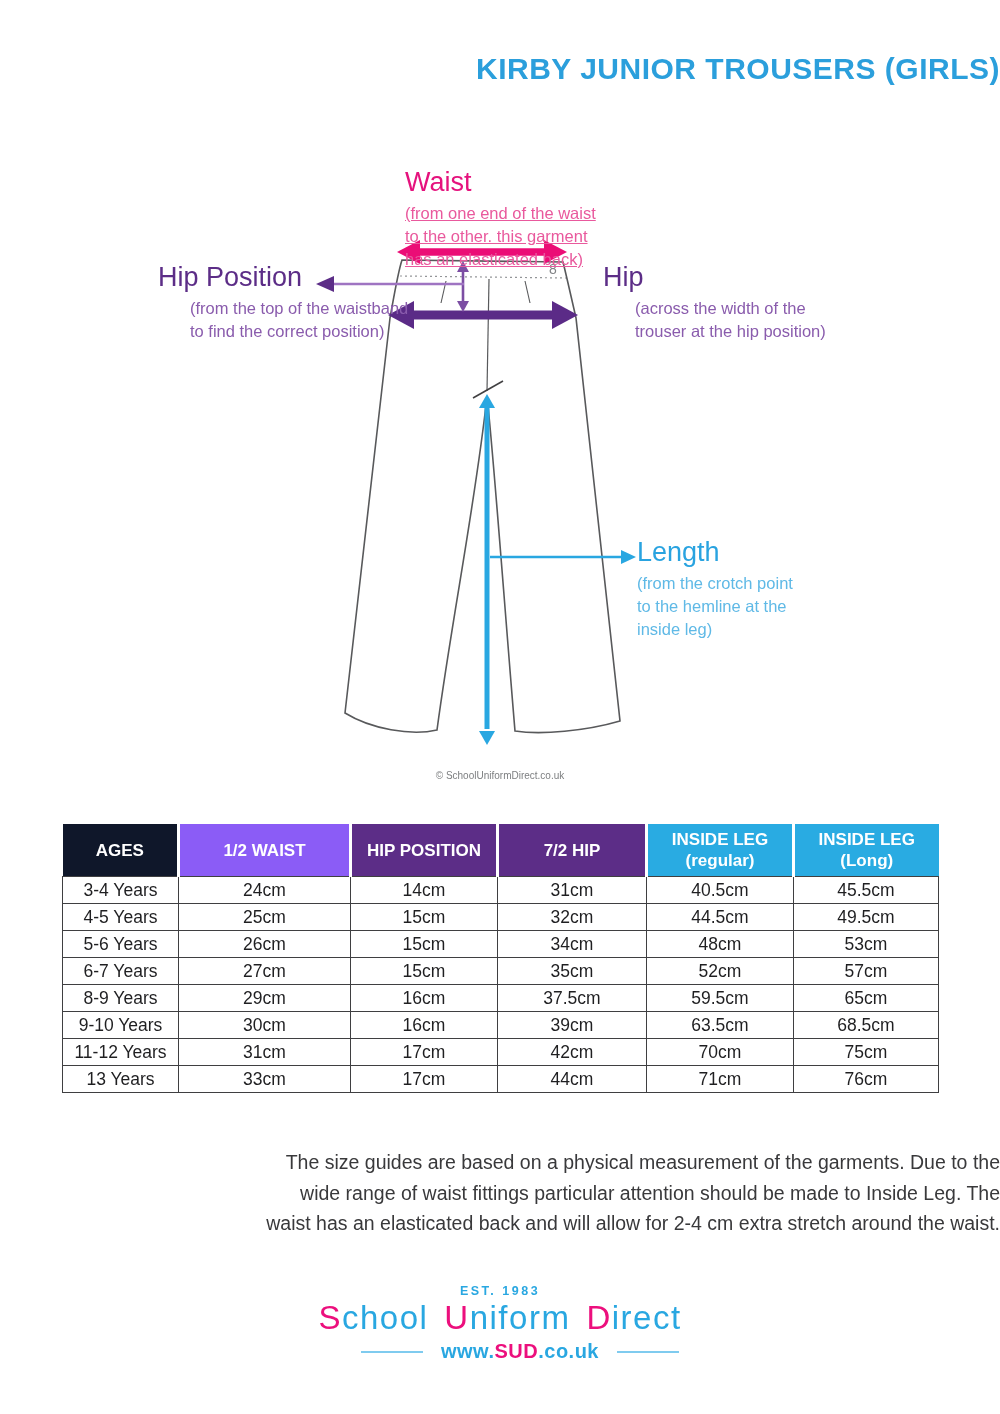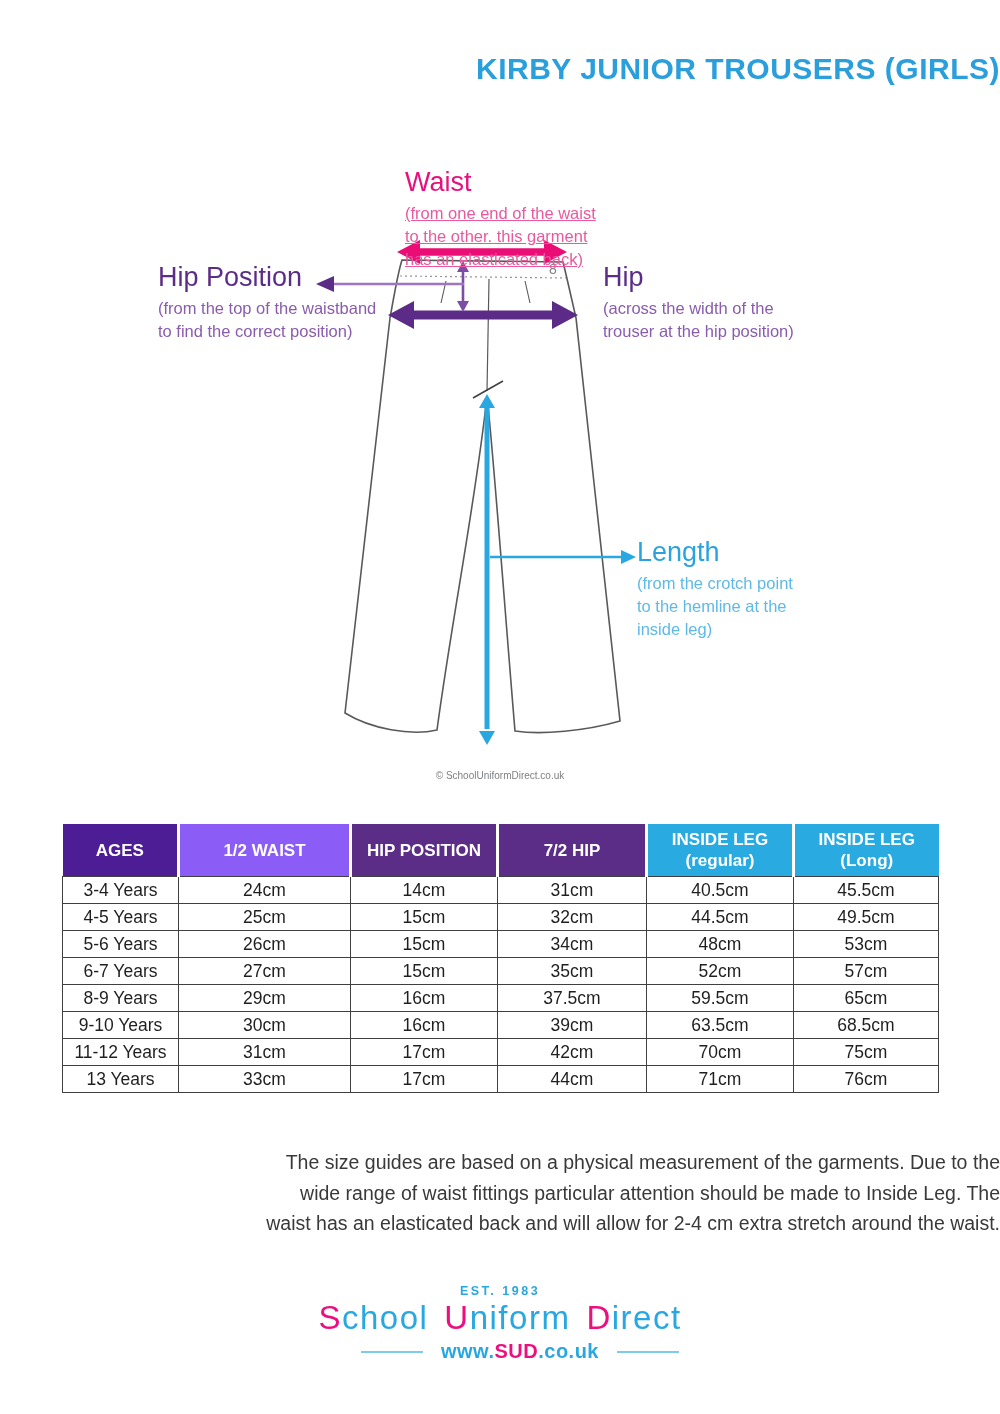--- a/index.html
+++ b/index.html
@@ -15,35 +15,35 @@
   .diagram svg{position:absolute;top:0;left:0;}
   .ann{position:absolute;}
   .ann-heading{font-size:27px;line-height:30px;margin:0 0 5px 0;}
   .ann-line{font-size:16.5px;line-height:23px;}
   .ann-waist{left:405px;top:146px;margin-top:21px;}
   .ann-waist .ann-heading{color:#E5127D;}
   .ann-waist .ann-line{color:#E9599D;text-decoration:underline;}
   .ann-hip-position{left:158px;top:262px;}
   .ann-hip{left:603px;top:262px;}
   .ann-hip-position .ann-heading,.ann-hip .ann-heading{color:#5C2D87;}
-  .ann-hip-position .ann-line,.ann-hip .ann-line{color:#8A5CAD;}
+  .ann-hip-position .ann-line,.ann-hip .ann-line{color:#8A5CAD;margin-left:32px;}
   .ann-length{left:637px;top:537px;}
   .ann-length .ann-heading{color:#29A3E0;}
   .ann-length .ann-line{color:#5FB9E6;}
   .copyright{position:absolute;top:770px;left:0;width:100%;text-align:center;
     font-size:10px;color:#7D7F81;}
 
   
   .size-table{position:absolute;top:824px;left:62px;width:876px;border-collapse:collapse;
     table-layout:fixed;}
   .size-table thead th{height:52px;color:#fff;font-size:17px;font-weight:700;
     text-align:center;vertical-align:middle;padding:0;line-height:21px;}
   .size-table thead th + th{border-left:3px solid #fff;}
   .th-sub:empty{display:none;}
-  .th-ages{background:#4c1d95;}
+  .th-ages{background:#0f172a;}
   .th-waist{background:#8b5cf6;}
   .th-hippos,.th-halfhip{background:#5C2D87;}
   .th-regular,.th-long{background:#29ABE2;}
   .size-table tbody td{border:1.5px solid #3F3F41;height:26px;text-align:center;
     vertical-align:middle;font-size:17.5px;color:#1F1F21;padding:0;background:#fff;}
 
   
   .note{position:absolute;top:1147px;left:0;width:100%;text-align:right;
     font-size:19.5px;line-height:30.5px;color:#39393B;}
 

